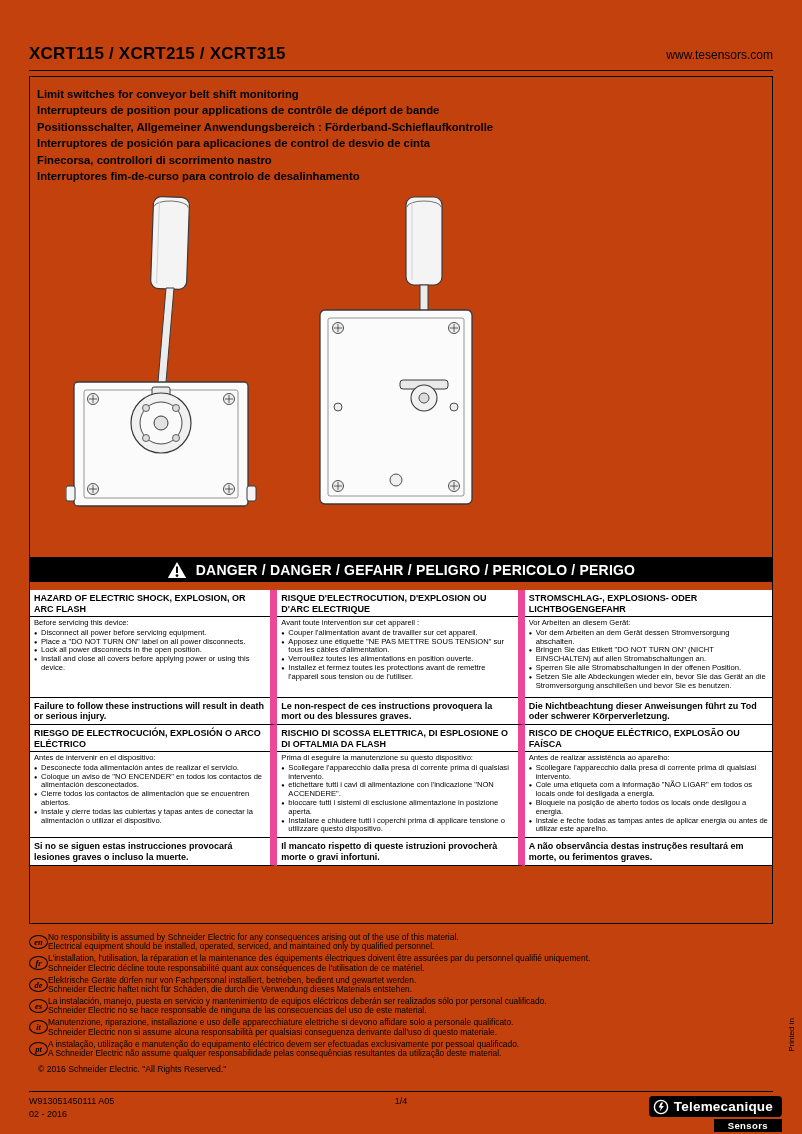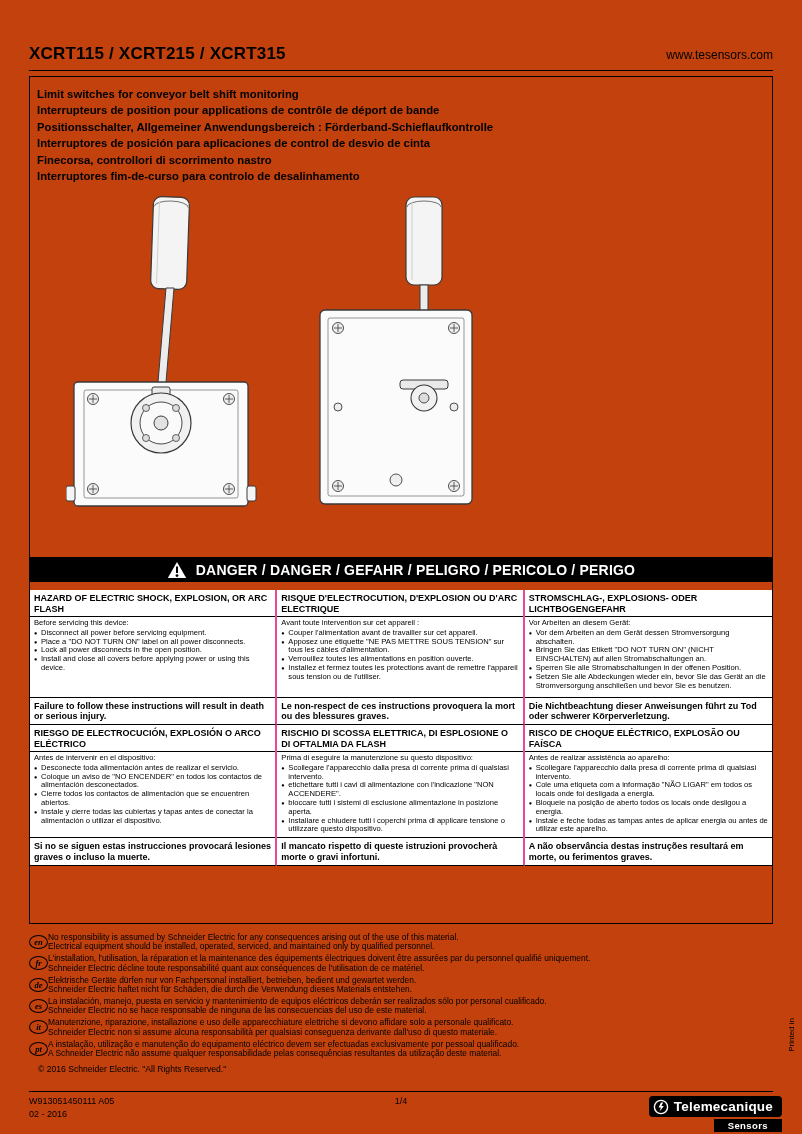--- a/index.html
+++ b/index.html
@@ -21,21 +21,21 @@
   .drawings{height:357px;position:relative;flex:0 0 auto;}
   .drawing-left{position:absolute;left:36px;top:2px;}
   .drawing-right{position:absolute;left:282px;top:2px;}
 
   
   .danger-banner{background:#000;color:#fff;height:25px;flex:0 0 auto;display:flex;align-items:center;justify-content:center;gap:9px;}
   .danger-banner-text{font-size:14px;font-weight:bold;letter-spacing:.2px;}
 
   
   .warn-table{display:grid;grid-template-columns:1fr 1fr 1fr;flex:0 0 auto;}
-  .warn-cell{border-right:2px solid #ec4899;border-bottom:1px solid #000;display:flex;flex-direction:column;min-height:134px;background:#fff;}
+  .warn-cell{border-right:7px solid #ec4899;border-bottom:1px solid #000;display:flex;flex-direction:column;min-height:134px;background:#fff;}
   .warn-cell:nth-child(3n){border-right:0;}
   .warn-cell:nth-child(n+4){min-height:138px;}
   .warn-title{font-weight:bold;font-size:9px;line-height:10.3px;padding:3px 4px 2px;border-bottom:1px solid #000;}
   .warn-body{flex:1;font-size:7.6px;line-height:8.8px;padding:2px 4px 3px;}
   .warn-body ul{list-style:none;margin:0;padding:0;}
   .warn-body li{padding-left:7px;position:relative;}
   .warn-body li::before{content:"\25CF";position:absolute;left:0;top:0;font-size:5.5px;}
   .warn-intro{margin-bottom:1px;}
   .warn-consequence{font-weight:bold;font-size:9px;line-height:10.3px;padding:3px 4px 3px;border-top:1px solid #000;}
 

